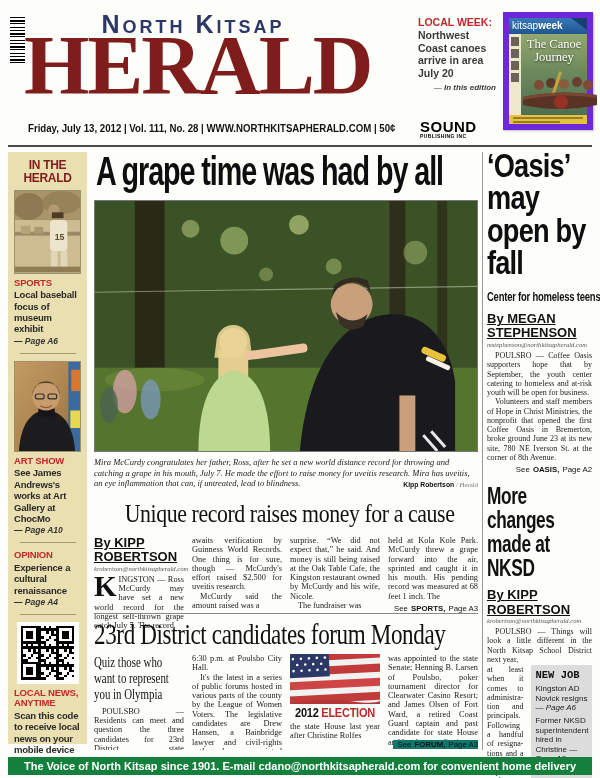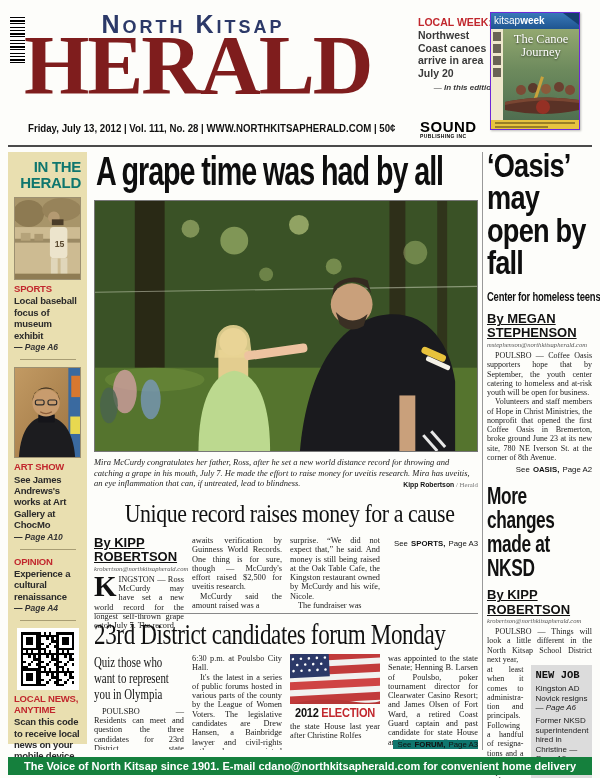--- a/index.html
+++ b/index.html
@@ -23,42 +23,42 @@
   .promo .pt { color:#3a3a3a; font-weight:bold; font-size:10.5px; line-height:1.2; margin-top:1px;}
   .promo .pn { color:#3a3a3a; font-weight:bold; font-style:italic; font-size:8px; text-align:right; margin-top:4px;}
   .dateline { left:28px; top:122px; font-weight:bold; font-size:10.5px; color:#111;
     white-space:nowrap; transform:scaleX(.92); transform-origin:left; }
   .soundlogo { left:420px; top:119px; line-height:1; }
   .soundlogo .s1 { font-weight:bold; font-size:15px; letter-spacing:.5px; color:#000; }
   .soundlogo .s2 { font-weight:bold; font-size:5px; letter-spacing:.4px; color:#000; }
   .mast-rule { left:8px; top:145px; width:584px; height:2px; background:#4a4a4a; }
 
   
-  .cover { left:490px; top:12px; width:90px; height:118px; background:#1d4ed8;
-    border:1px solid #6d28d9; box-shadow:1px 1px 2px rgba(0,0,0,.25); }
+  .cover { left:503px; top:12px; width:90px; height:118px; background:#1d4ed8;
+    border:6px solid #6d28d9; box-shadow:1px 1px 2px rgba(0,0,0,.25); }
   .cov-head { position:absolute; left:0; top:0; right:0; height:16px;
     background:linear-gradient(#3878b8,#1f5590); color:#fff; font-size:10px;
     padding:2px 3px; white-space:nowrap; }
   .cov-head .b { font-weight:bold; }
   .cov-fold { position:absolute; right:0; top:0; width:0; height:0;
     border-top:12px solid #163f6e; border-left:16px solid transparent; }
   .cov-photo { position:absolute; left:0; top:16px; right:0; bottom:9px;
     background:linear-gradient(#93a870 0%, #6d8a5d 45%, #4f6e50 100%); }
   .cov-strip { position:absolute; left:0; top:16px; width:12px; bottom:9px; background:#efe8cd; }
   .cov-strip i { display:block; width:8px; height:9px; margin:3px auto 0; background:#6a6456; }
   .cov-title { position:absolute; left:14px; top:20px; right:2px; text-align:center;
     font-family:"Liberation Serif",serif; color:#fff; font-size:12.5px; line-height:1.05;
     text-shadow:0 1px 2px rgba(0,0,0,.6); }
   .cov-bottom { position:absolute; left:0; bottom:0; right:0; height:9px; background:#e6c33f; }
   .cov-bottom i { display:block; height:2px; margin:2px 4px 0; background:rgba(90,70,20,.55); }
   .cov-canoe { position:absolute; left:12px; bottom:9px; right:0; height:46px; }
 
   
   .sidebar { left:8px; top:152px; width:79px; height:592px; background:#e9dfb0; padding:7px 6px; }
-  .sb-title { color:#0f766e; font-weight:bold; font-size:15px; line-height:1.05; text-align:right;
+  .sb-title { color:#7f1d1d; font-weight:bold; font-size:12px; line-height:1.05; text-align:center;
     letter-spacing:-.3px; margin-bottom:6px; }
   .sb-photo { width:67px; border:1px solid #9c9071; display:block; }
   .sb-item { margin-top:4px; }
   .sb-k { color:#c1272d; font-weight:bold; font-size:9.5px; line-height:1.1; letter-spacing:-.2px;}
   .sb-t { color:#2a2a2a; font-weight:bold; font-size:9.5px; line-height:1.2; letter-spacing:-.2px; margin-top:1px;}
   .sb-p { color:#333; font-weight:bold; font-style:italic; font-size:8.5px; margin-top:1px; }
   .sb-hr { width:56px; height:1px; background:#a89d74; margin:7px auto; }
   .qr { width:62px; height:62px; background:#fff; padding:4px; margin:0 auto; }
   .qr-grid { width:54px; height:54px; display:grid;
     grid-template-columns:repeat(21,1fr); grid-template-rows:repeat(21,1fr); }
@@ -736,20 +736,21 @@
     </div>
     <div class="col">
       <div class="bt">awaits verification by Guinness World Records. One thing is for sure, though — McCurdy's effort raised $2,500 for uveitis research.</div>
       <div class="bt ind">McCurdy said the amount raised was a</div>
     </div>
     <div class="col">
       <div class="bt">surprise. “We did not expect that,” he said. And money is still being raised at the Oak Table Cafe, the Kingston restaurant owned by McCurdy and his wife, Nicole.</div>
       <div class="bt ind">The fundraiser was</div>
     </div>
     <div class="col">
+      <div class="bt">held at Kola Kole Park. McCurdy threw a grape forward into the air, sprinted and caught it in his mouth. His pending record was measured at 68 feet 1 inch. The</div>
       <div class="jump"><span>See</span> <b>SPORTS,</b> <span>Page A3</span></div>
     </div>
   </div>
 
   <div class="abs rule2"></div>
   <div class="abs h3">23rd District candidates forum Monday</div>
   <div class="abs forum-row">
     <div class="col">
       <div class="subhead-wrap">Quiz those who want to represent you in Olympia</div>
       <div class="bt ind">POULSBO — Residents can meet and question the three candidates for 23rd District state representative, position 2, on Monday,</div>

